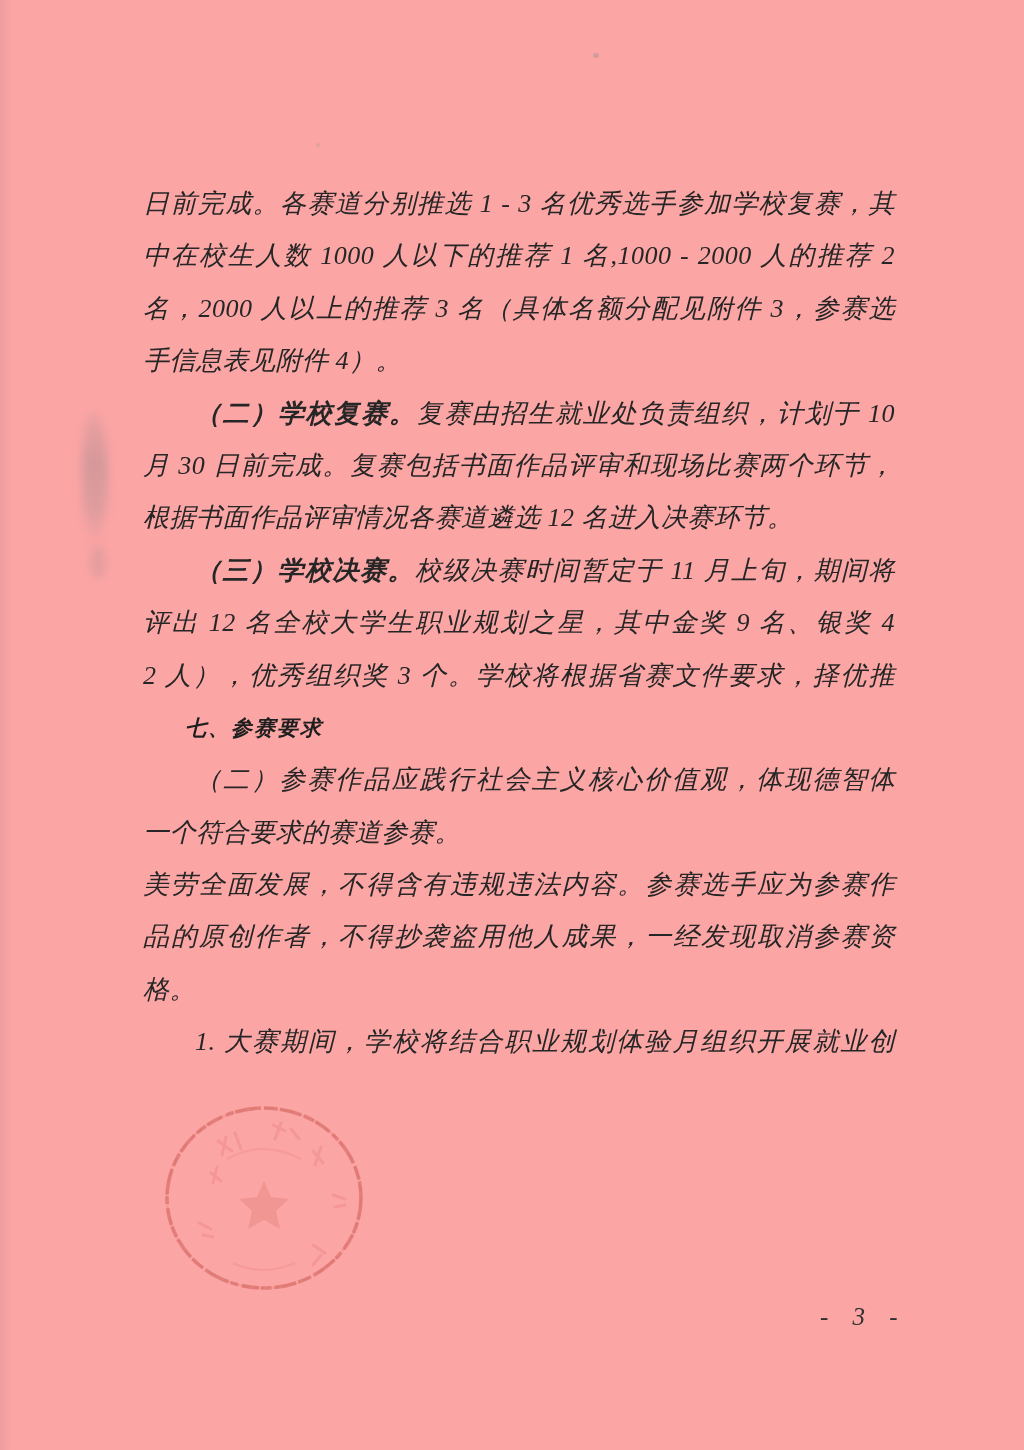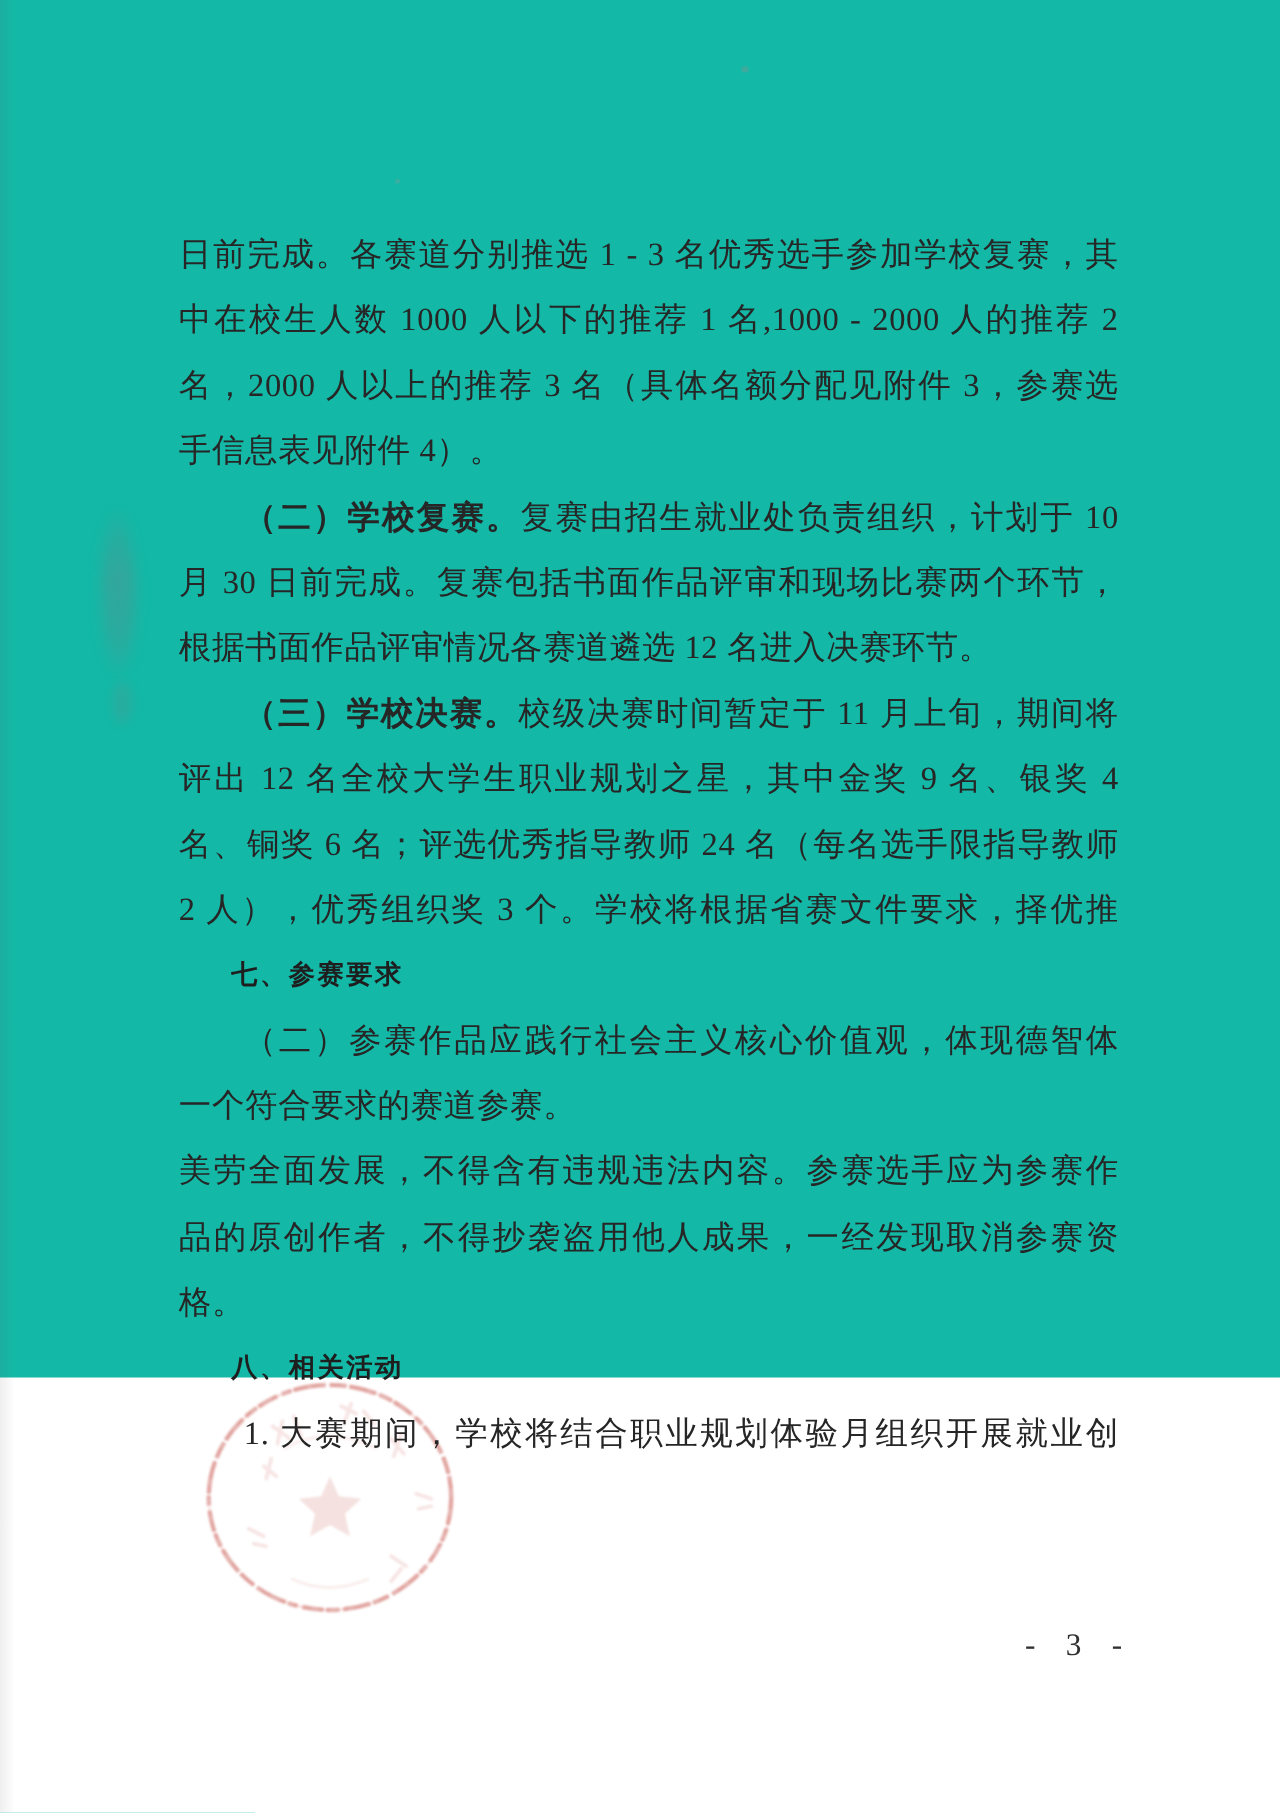--- a/index.html
+++ b/index.html
@@ -7,23 +7,24 @@
     padding: 0;
     width: 1024px;
     height: 1450px;
     background: #ffffff;
     overflow: hidden;
   }
   .page {
     position: absolute;
     left: 0; top: 0;
     width: 1024px;
-    height: 1102px;
-    background: #14b8a6;
+    height: 1450px;
+    background: #fca5a5;
     font-family: "Liberation Serif", "DejaVu Serif", serif;
+    font-style: italic;
   }
   .edge-shade {
     position: absolute;
     left: 0; top: 0;
     width: 12px; height: 1450px;
     background: linear-gradient(to right, rgba(95,95,100,0.10), rgba(95,95,100,0));
     pointer-events: none;
   }
   .content {
     position: absolute;
@@ -145,30 +146,28 @@
     <div class="ln">中在校生人数 1000 人以下的推荐 1 名,1000 - 2000 人的推荐 2</div>
     <div class="ln">名，2000 人以上的推荐 3 名（具体名额分配见附件 3，参赛选</div>
     <div class="ln end">手信息表见附件 4）。</div>
 
     <div class="ln ind"><span class="lead">（二）学校复赛。</span><span>复赛由招生就业处负责组织，计划于 10</span></div>
     <div class="ln">月 30 日前完成。复赛包括书面作品评审和现场比赛两个环节，</div>
     <div class="ln end">根据书面作品评审情况各赛道遴选 12 名进入决赛环节。</div>
 
     <div class="ln ind"><span class="lead">（三）学校决赛。</span><span>校级决赛时间暂定于 11 月上旬，期间将</span></div>
     <div class="ln">评出 12 名全校大学生职业规划之星，其中金奖 9 名、银奖 4</div>
-    <div class="ln">名、铜奖 6 名；评选优秀指导教师 24 名（每名选手限指导教师</div>
     <div class="ln">2 人），优秀组织奖 3 个。学校将根据省赛文件要求，择优推</div>
 
     <div class="ln head end">七、参赛要求</div>
     <div class="ln ind">（二）参赛作品应践行社会主义核心价值观，体现德智体</div>
 
     <div class="ln end">一个符合要求的赛道参赛。</div>
     <div class="ln">美劳全面发展，不得含有违规违法内容。参赛选手应为参赛作</div>
     <div class="ln">品的原创作者，不得抄袭盗用他人成果，一经发现取消参赛资</div>
     <div class="ln end">格。</div>
 
-    <div class="ln head end">八、相关活动</div>
     <div class="ln ind">1. 大赛期间，学校将结合职业规划体验月组织开展就业创</div>
   </div>
 
   <div class="pagenum">- 3 -</div>
 
 </div>
 
 </body></html>

